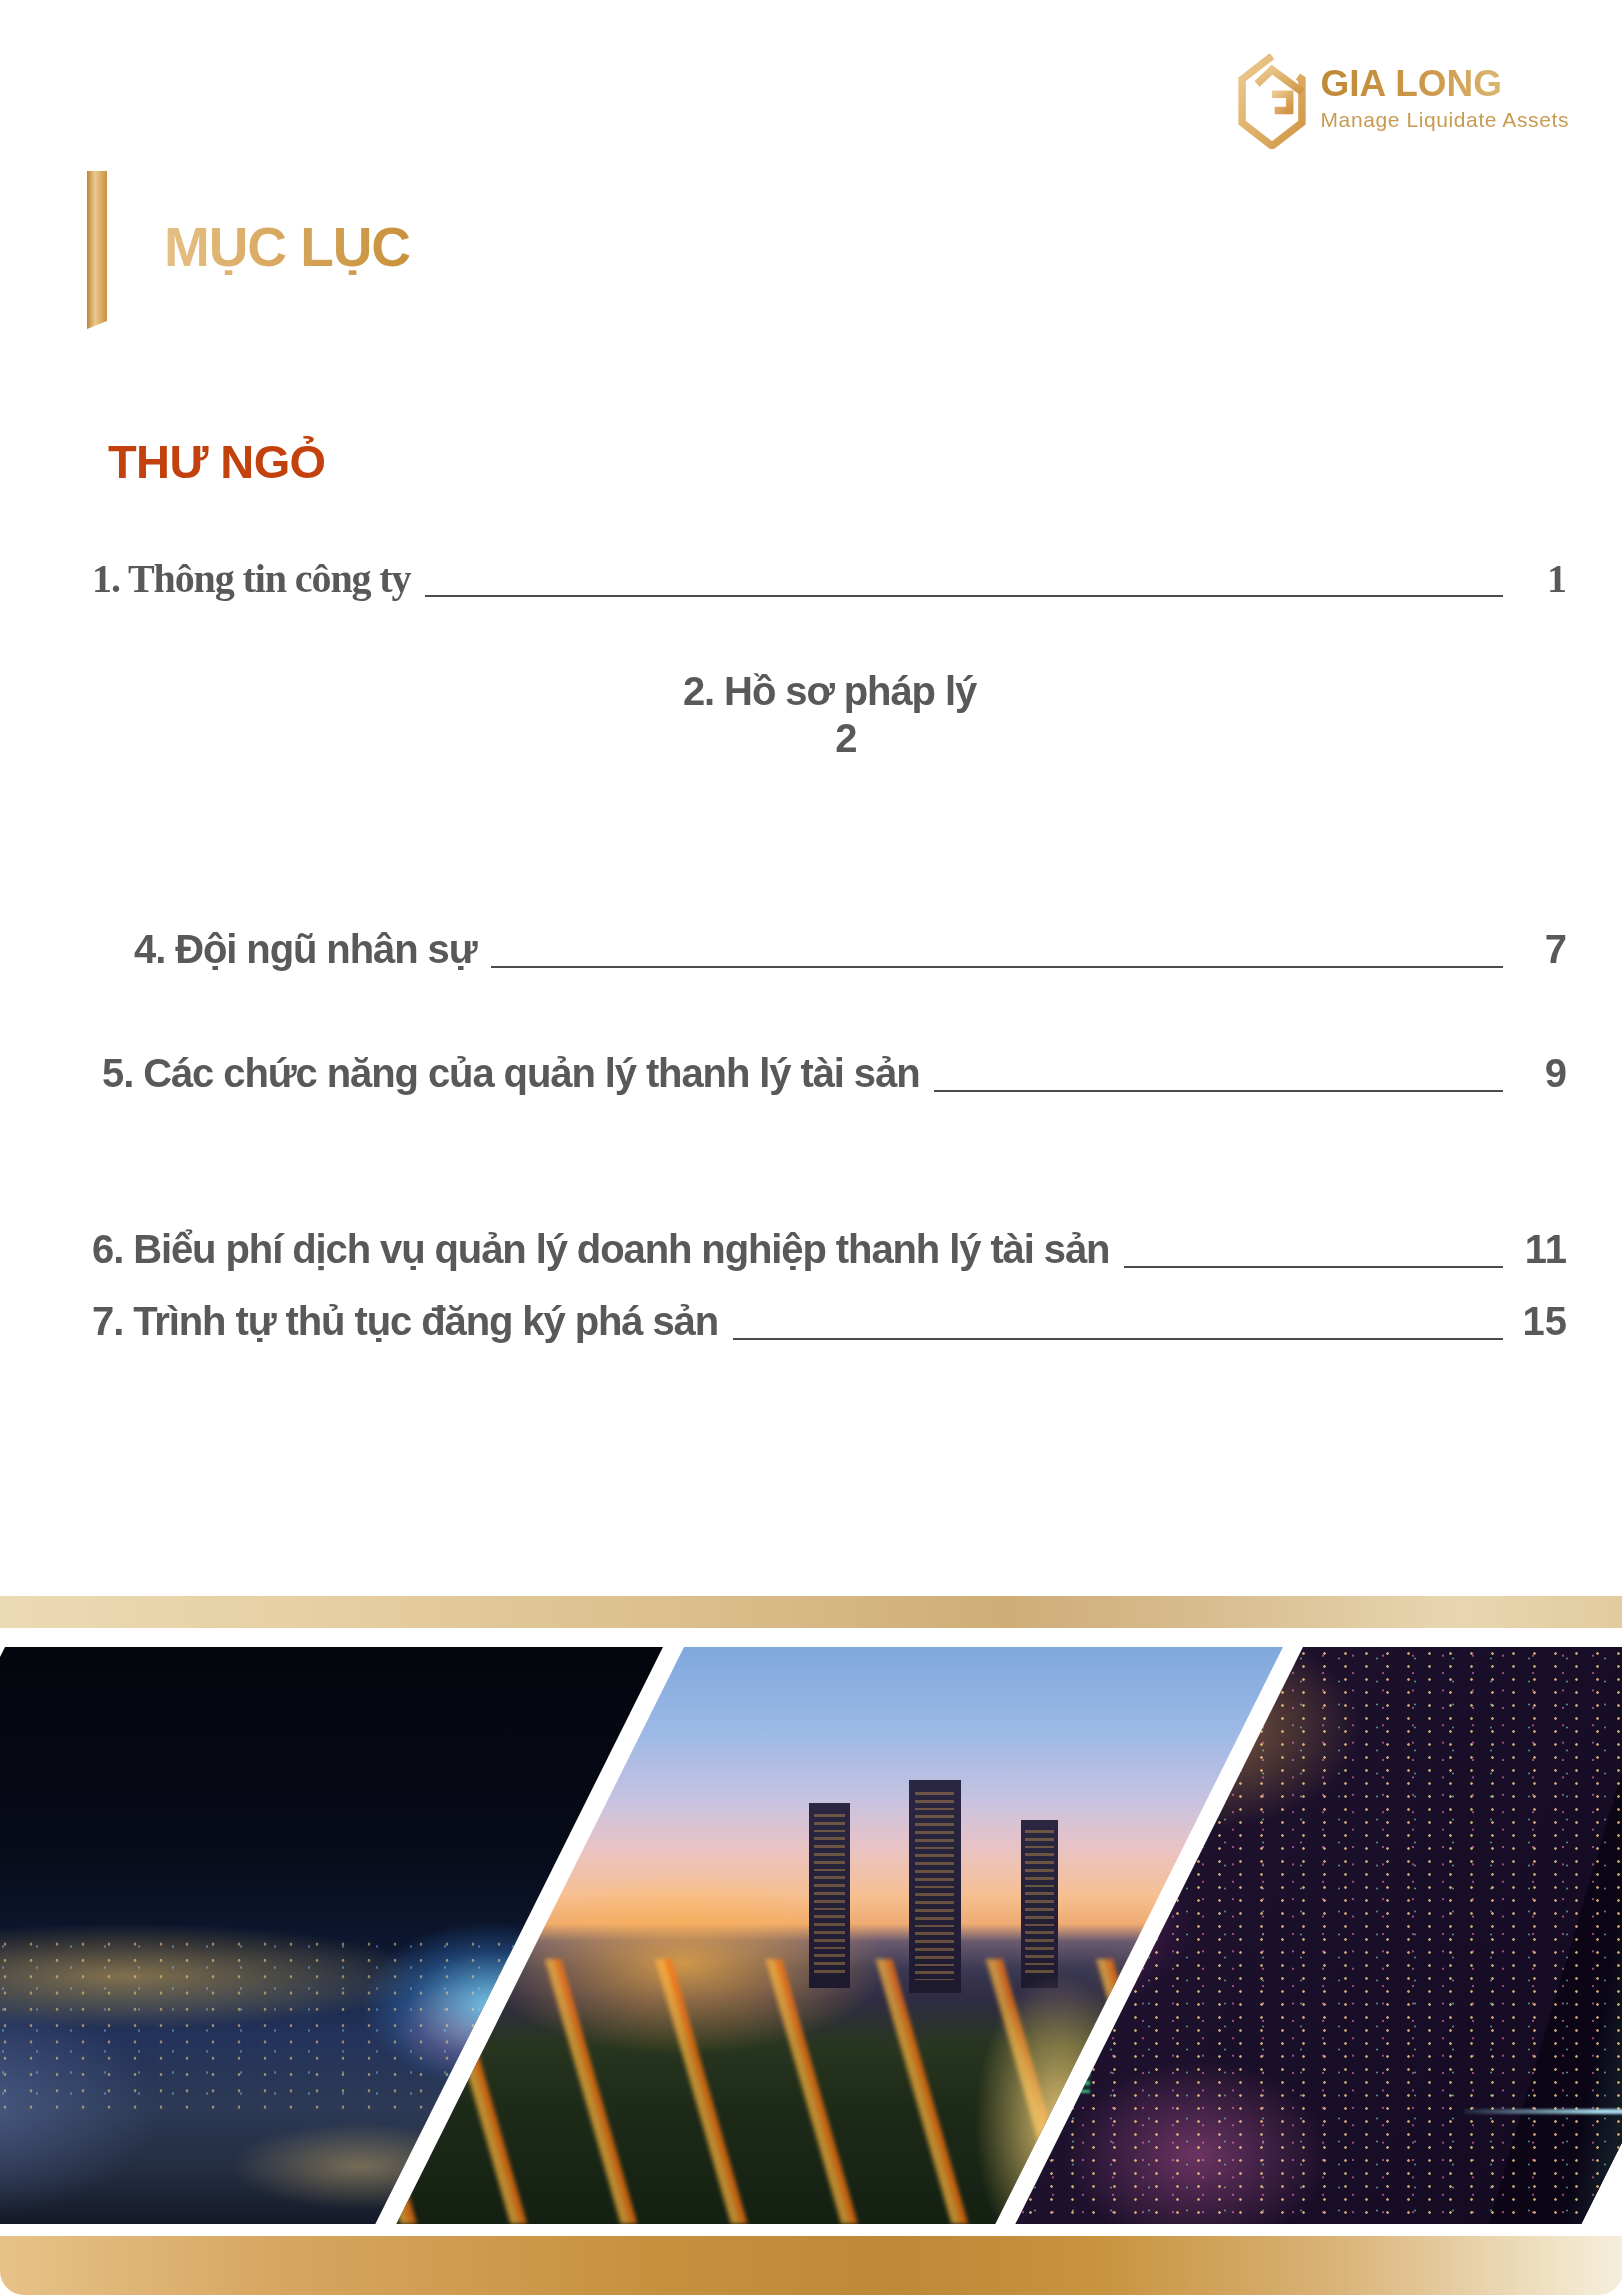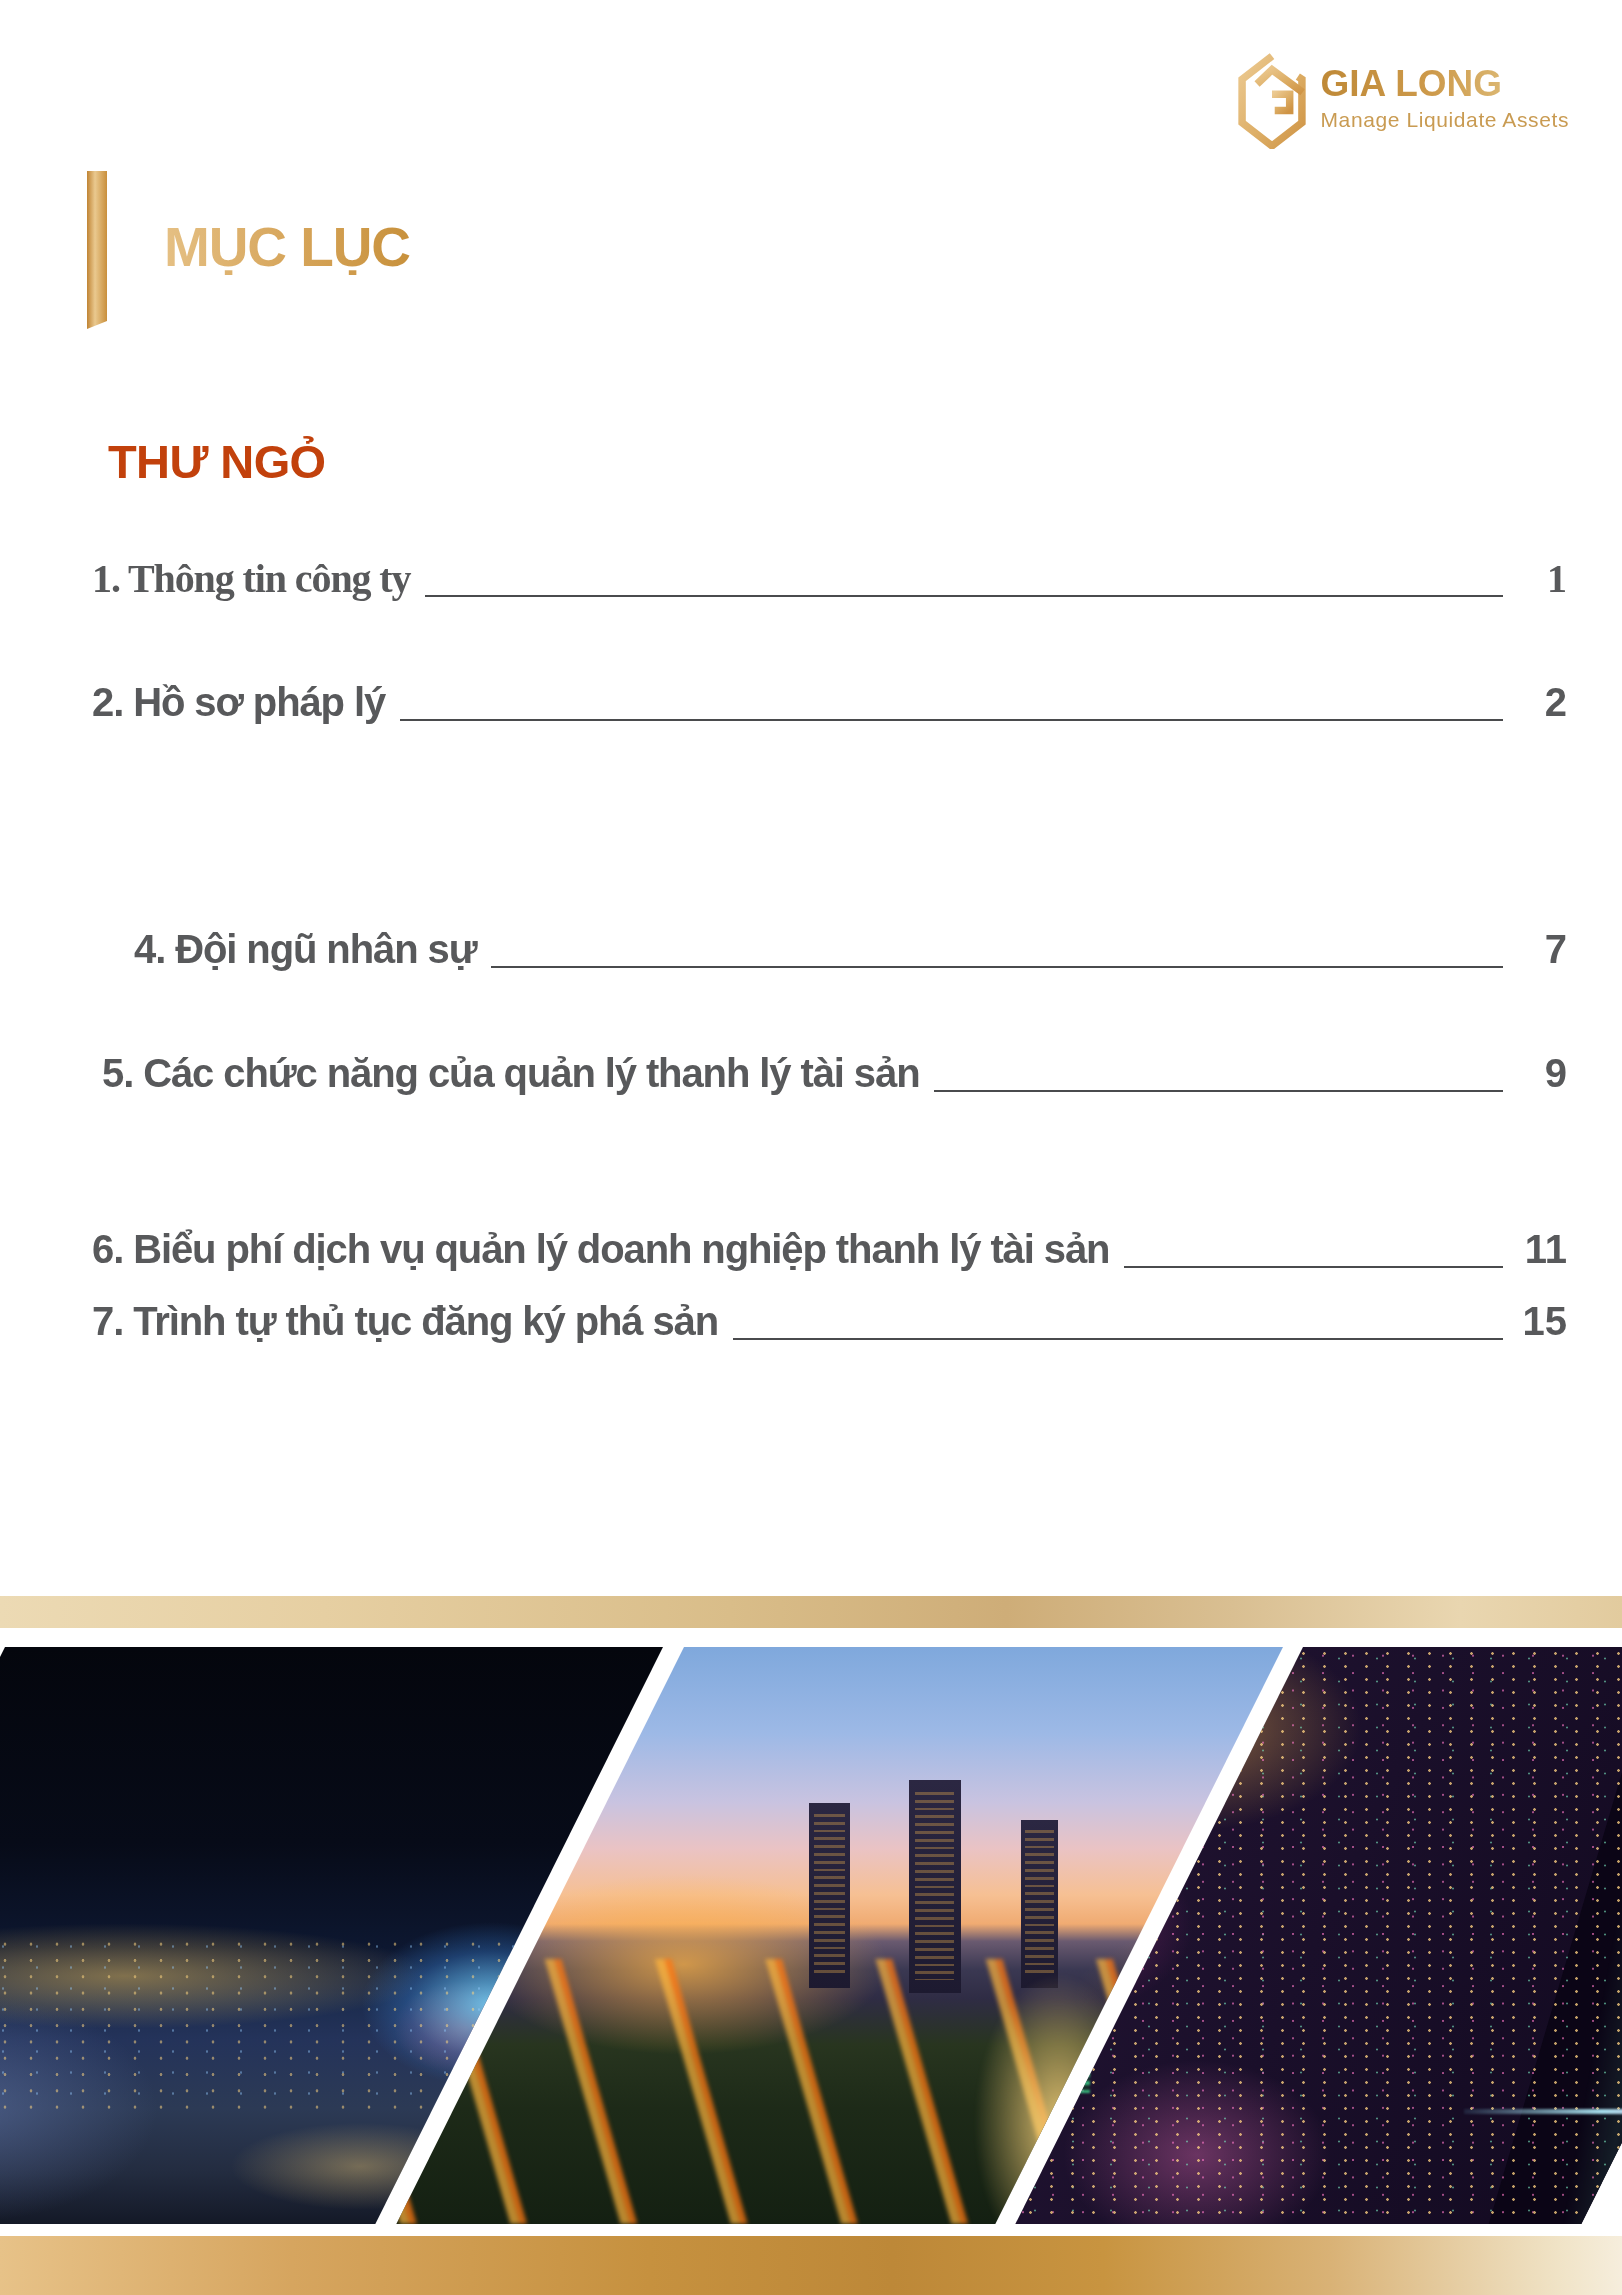--- a/index.html
+++ b/index.html
@@ -1,18 +1,18 @@
 <!DOCTYPE html>
 <html style="font-size:9px"><head>
 <meta charset="utf-8">
 <style>
   html,body{margin:0;padding:0;background:#ffffff;}
   .page{
     position:relative; width:1623px; height:2295px; background:#ffffff;
-    overflow:hidden; font-family:"Liberation Sans", sans-serif;
+    overflow:hidden; font-family:"Liberation Sans", sans-serif;border-radius:24px;
   }
 
   
   .logo{position:absolute; top:53px; right:54px; display:flex; align-items:flex-start; gap:14.6px;}
   .logo-mark{width:68px; height:96px; flex:0 0 auto;}
   .logo-text{display:flex; flex-direction:column; justify-content:flex-start; padding-top:12.3px;}
   .brand{
     font-size:37px; font-weight:bold; letter-spacing:0px; line-height:1;
     background:linear-gradient(90deg,#bf8937 0%,#cd9a4b 45%,#dcb873 75%,#ecd9ae 100%);
     -webkit-background-clip:text; background-clip:text; color:transparent;
@@ -48,21 +48,21 @@
     letter-spacing:-1.1px; white-space:nowrap;
   }
   .leader{
     flex:1; height:0; border-bottom:2.2px solid #4a4b4d;
     margin:0 7.8px 0 14.6px; transform:translateY(17px);
   }
   .toc-page{
     width:56px; text-align:right;
     font-size:40px; font-weight:bold; color:#58595b;
   }
-  .r1{top:545px;font-family:Liberation Serif, serif;} .r2{top:669px;} .r3{top:792px;} .r4{top:916px;margin-left:42px;}
+  .r1{top:545px;font-family:Liberation Serif, serif;} .r2{top:669px;flex-direction:column;} .r3{top:792px;} .r4{top:916px;margin-left:42px;}
   .r5{top:1040px; padding-left:10px;} .r6{top:1216px;} .r7{top:1288px;} .r8{top:1412px; padding-left:7.8px;}
 
   
   .band-top{
     position:absolute; left:0; top:1596px; width:1623px; height:32px;
     background:linear-gradient(90deg,#ecdab4 0%,#e6cfa2 20%,#d9bd89 45%,#cead78 62%,#d9bf92 76%,#e9d6b0 90%,#e2cb9e 100%);
   }
   .band-footer{
     position:absolute; left:0; top:2236px; width:1623px; height:59px;
     background:linear-gradient(90deg,#e7c288 0%,#d6a55f 18%,#c6913f 40%,#bd8838 55%,#c89440 68%,#d9b276 82%,#f0e3c6 96%,#f6eedd 100%);

